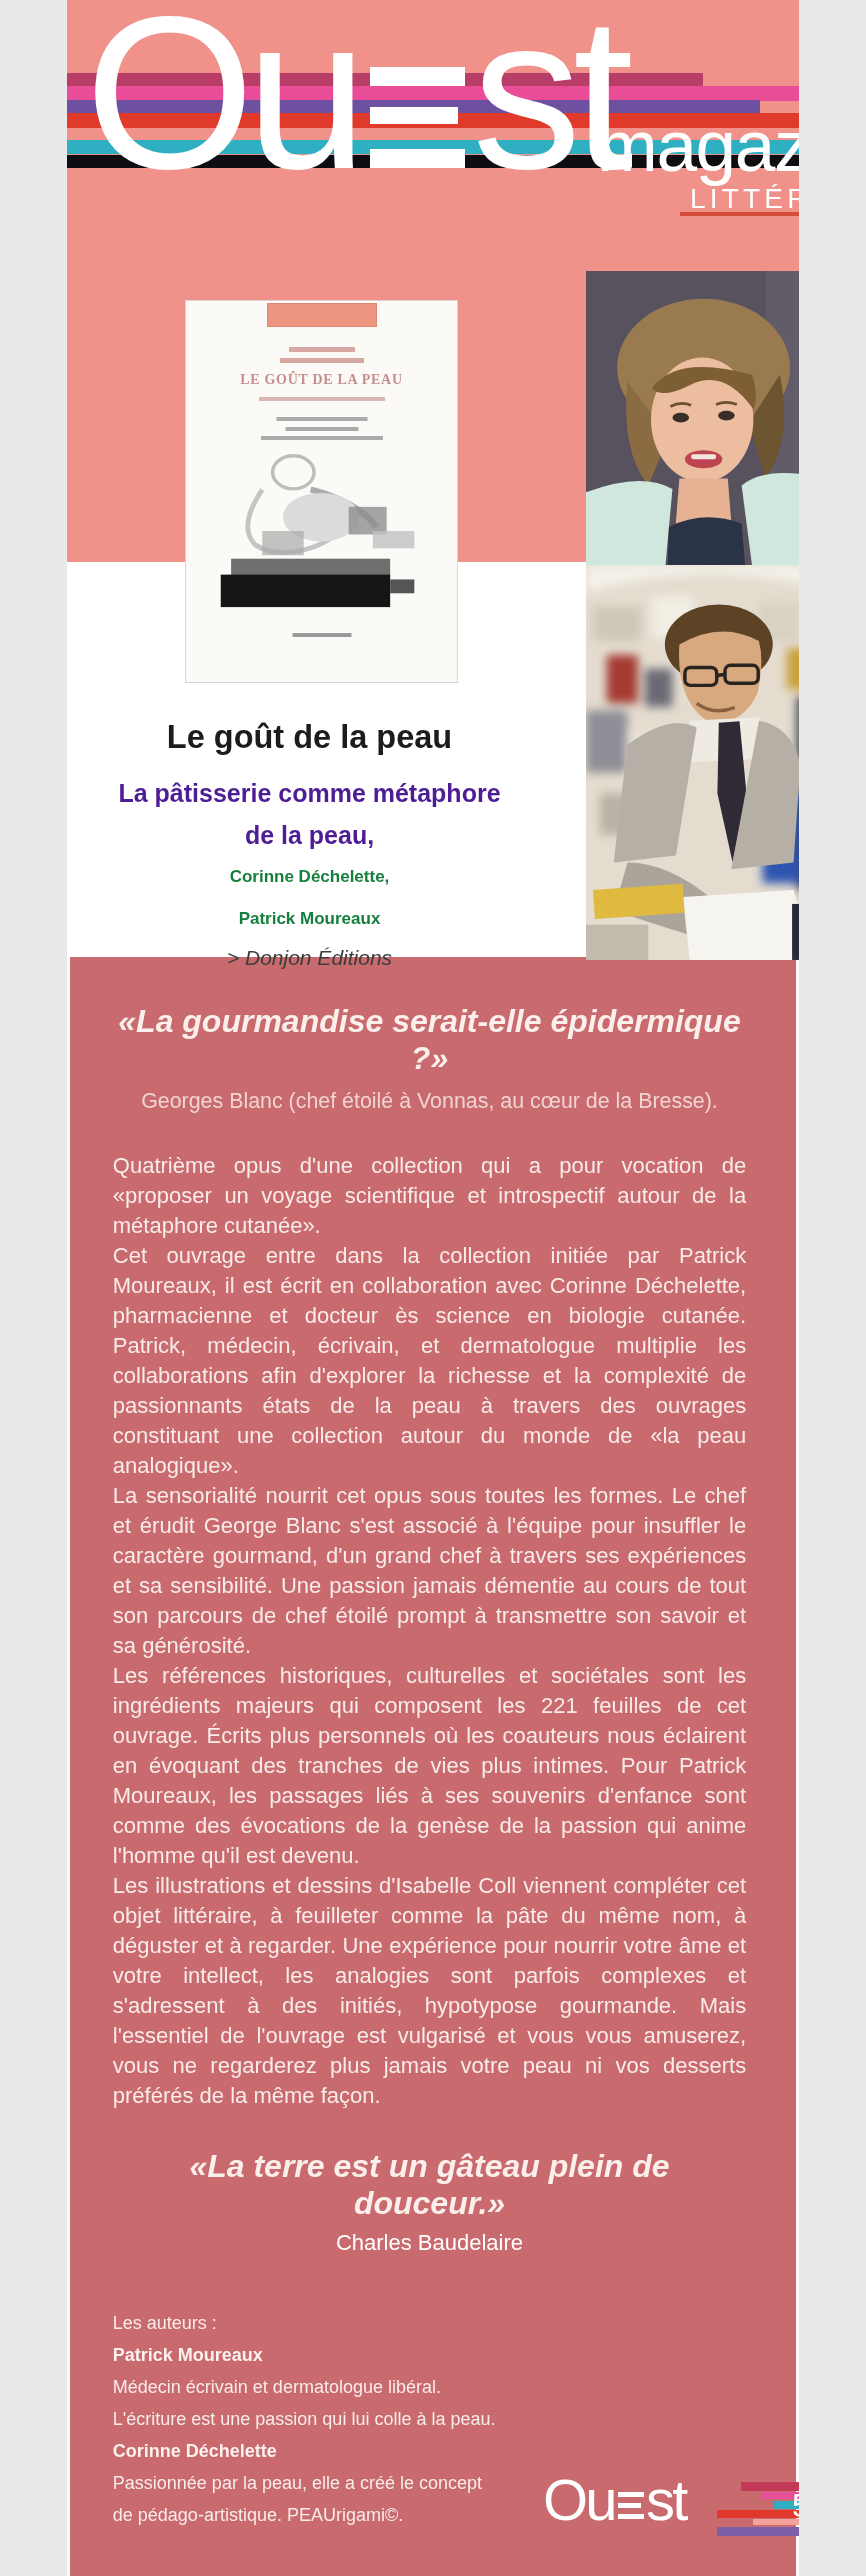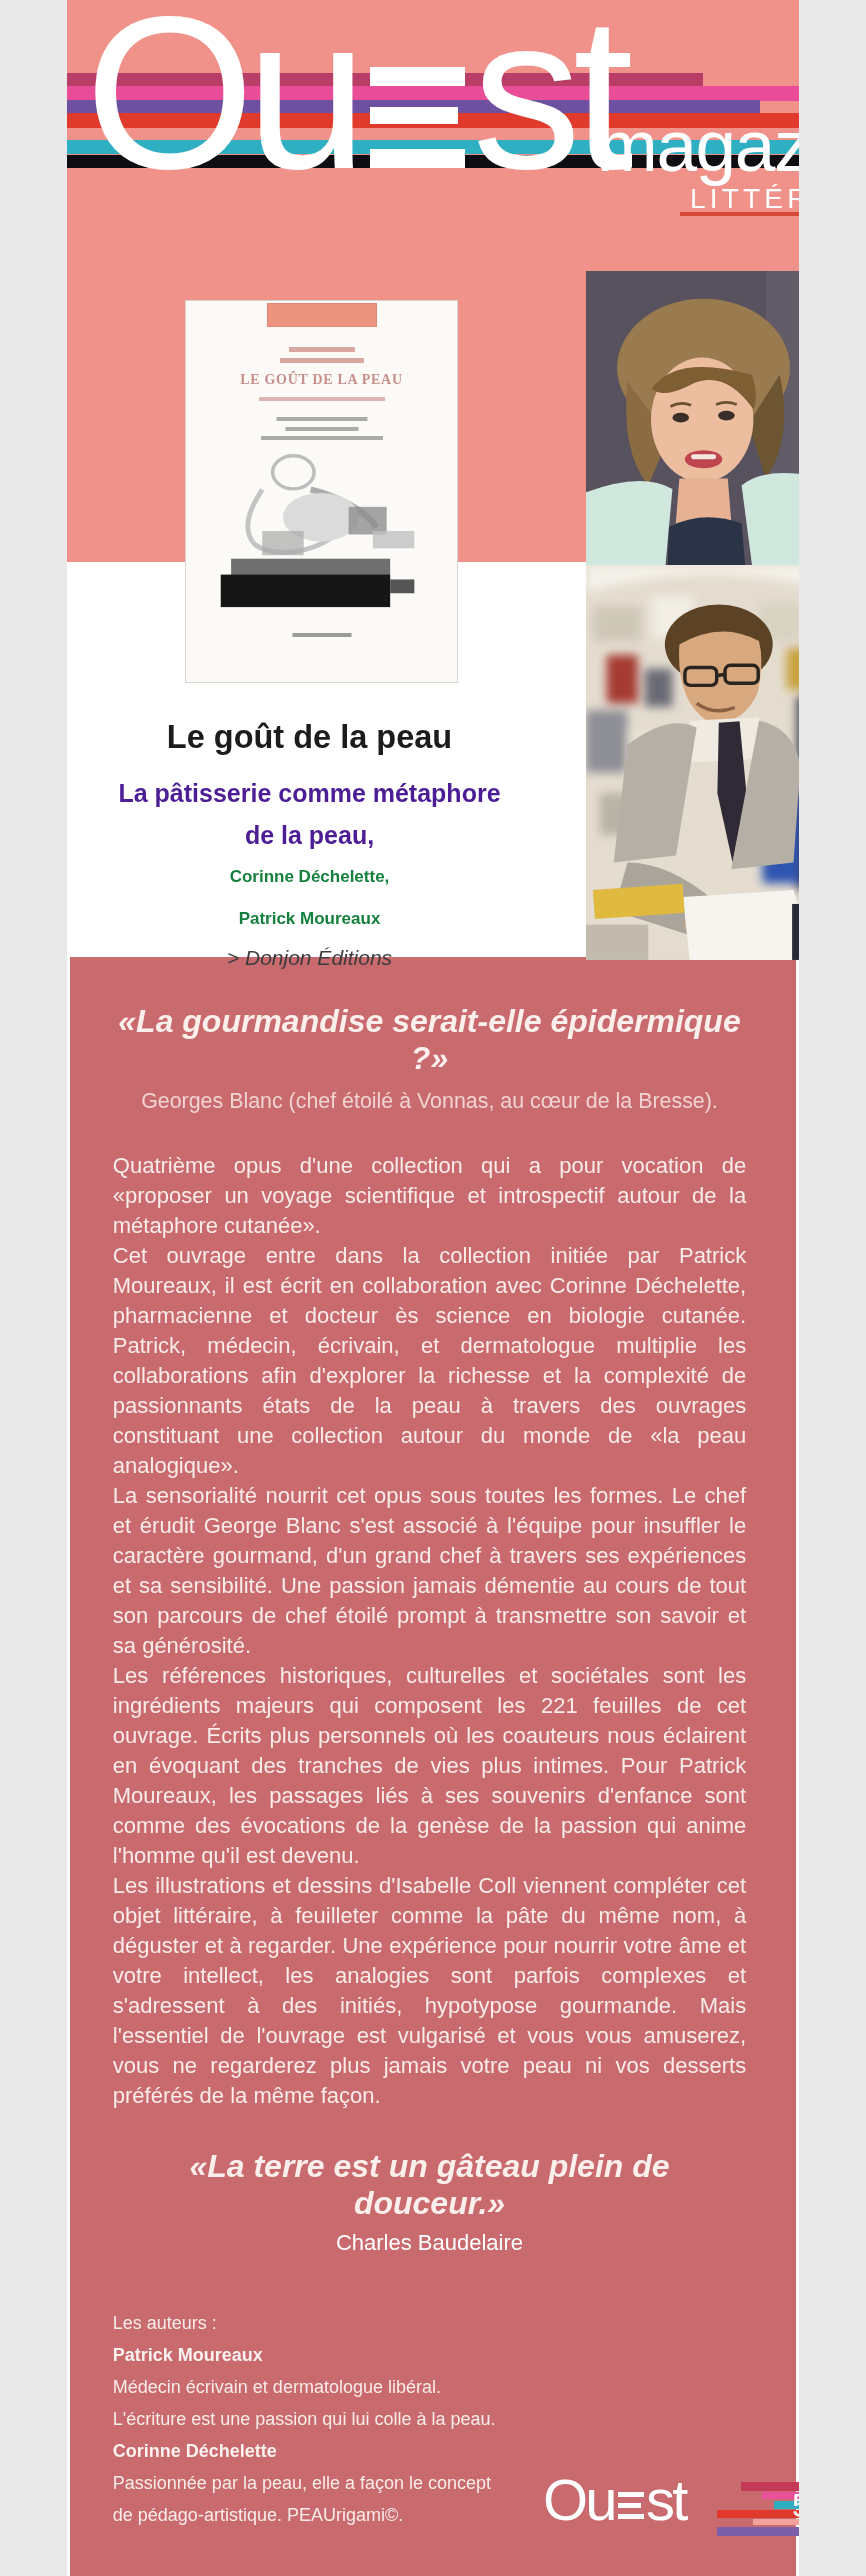--- a/index.html
+++ b/index.html
@@ -213,21 +213,21 @@
         <p>Les illustrations et dessins d'Isabelle Coll viennent compléter cet objet littéraire, à feuilleter comme la pâte du même nom, à déguster et à regarder. Une expérience pour nourrir votre âme et votre intellect, les analogies sont parfois complexes et s'adressent à des initiés, hypotypose gourmande. Mais l'essentiel de l'ouvrage est vulgarisé et vous vous amuserez, vous ne regarderez plus jamais votre peau ni vos desserts préférés de la même façon.</p>
       </div>
       <div class="q2">«La terre est un gâteau plein de douceur.»</div>
       <div class="q2-att">Charles Baudelaire</div>
       <div class="authors">
         <div>Les auteurs :</div>
         <div class="bold">Patrick Moureaux</div>
         <div>Médecin écrivain et dermatologue libéral.</div>
         <div>L'écriture est une passion qui lui colle à la peau.</div>
         <div class="bold">Corinne Déchelette</div>
-        <div>Passionnée par la peau, elle a façon le concept</div>
+        <div>Passionnée par la peau, elle a créé le concept</div>
         <div>de pédago-artistique. PEAUrigami©.</div>
       </div>
     </div>
   </div>
 
   <div class="footer">
     <div class="footer-logo"><span>Ou</span><span class="ebars-sm"><i></i><i></i><i></i></span><span>st</span></div>
     <div class="frow f1"></div>
     <div class="frow f2"></div>
     <div class="frow f3"></div>

